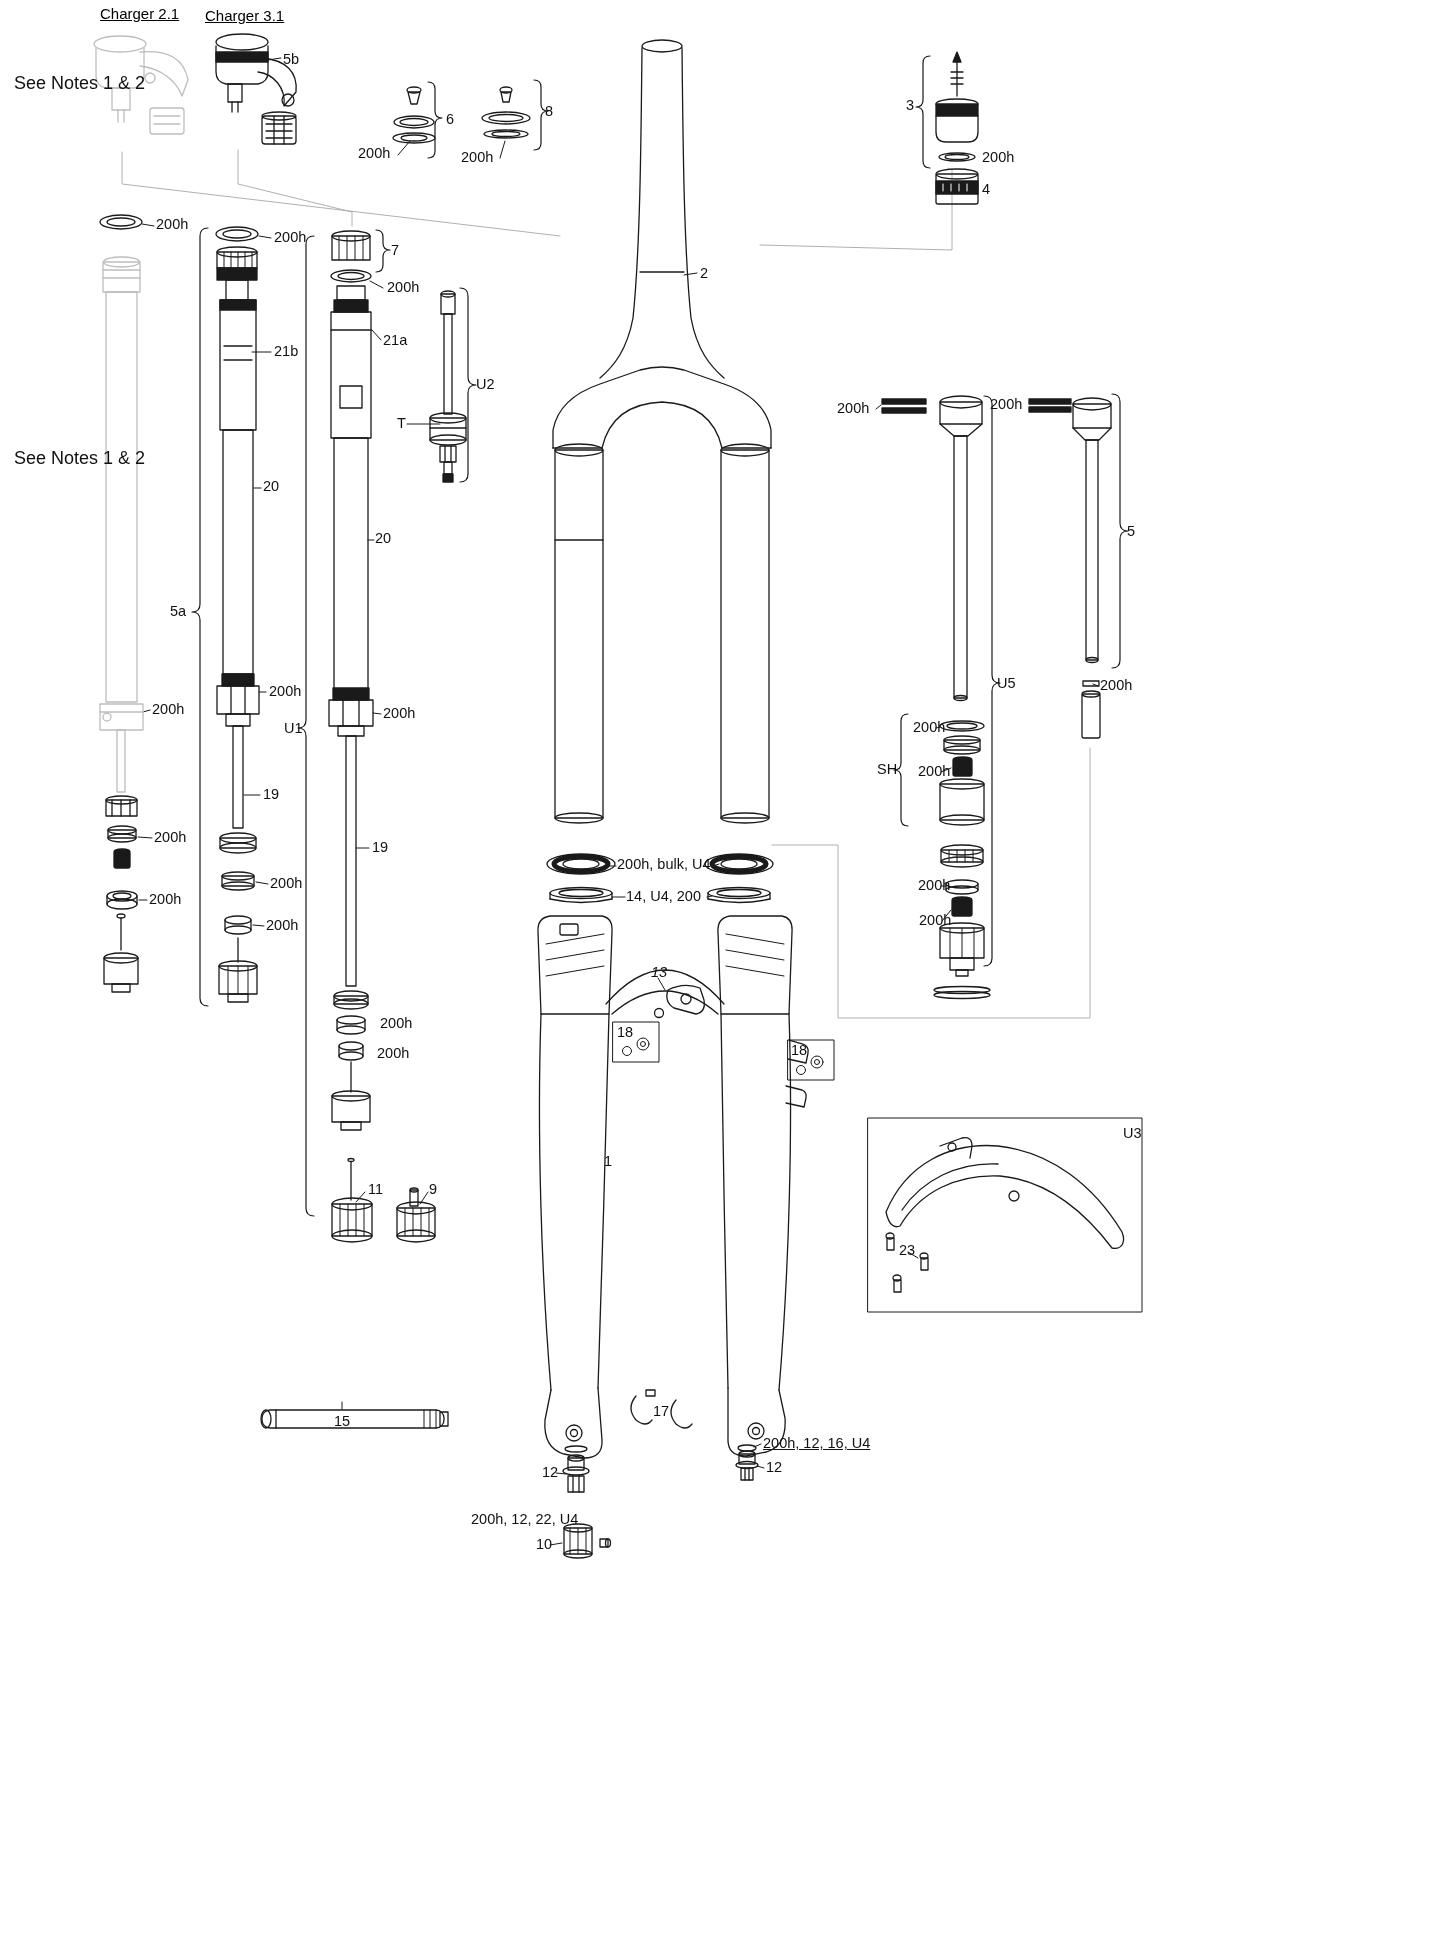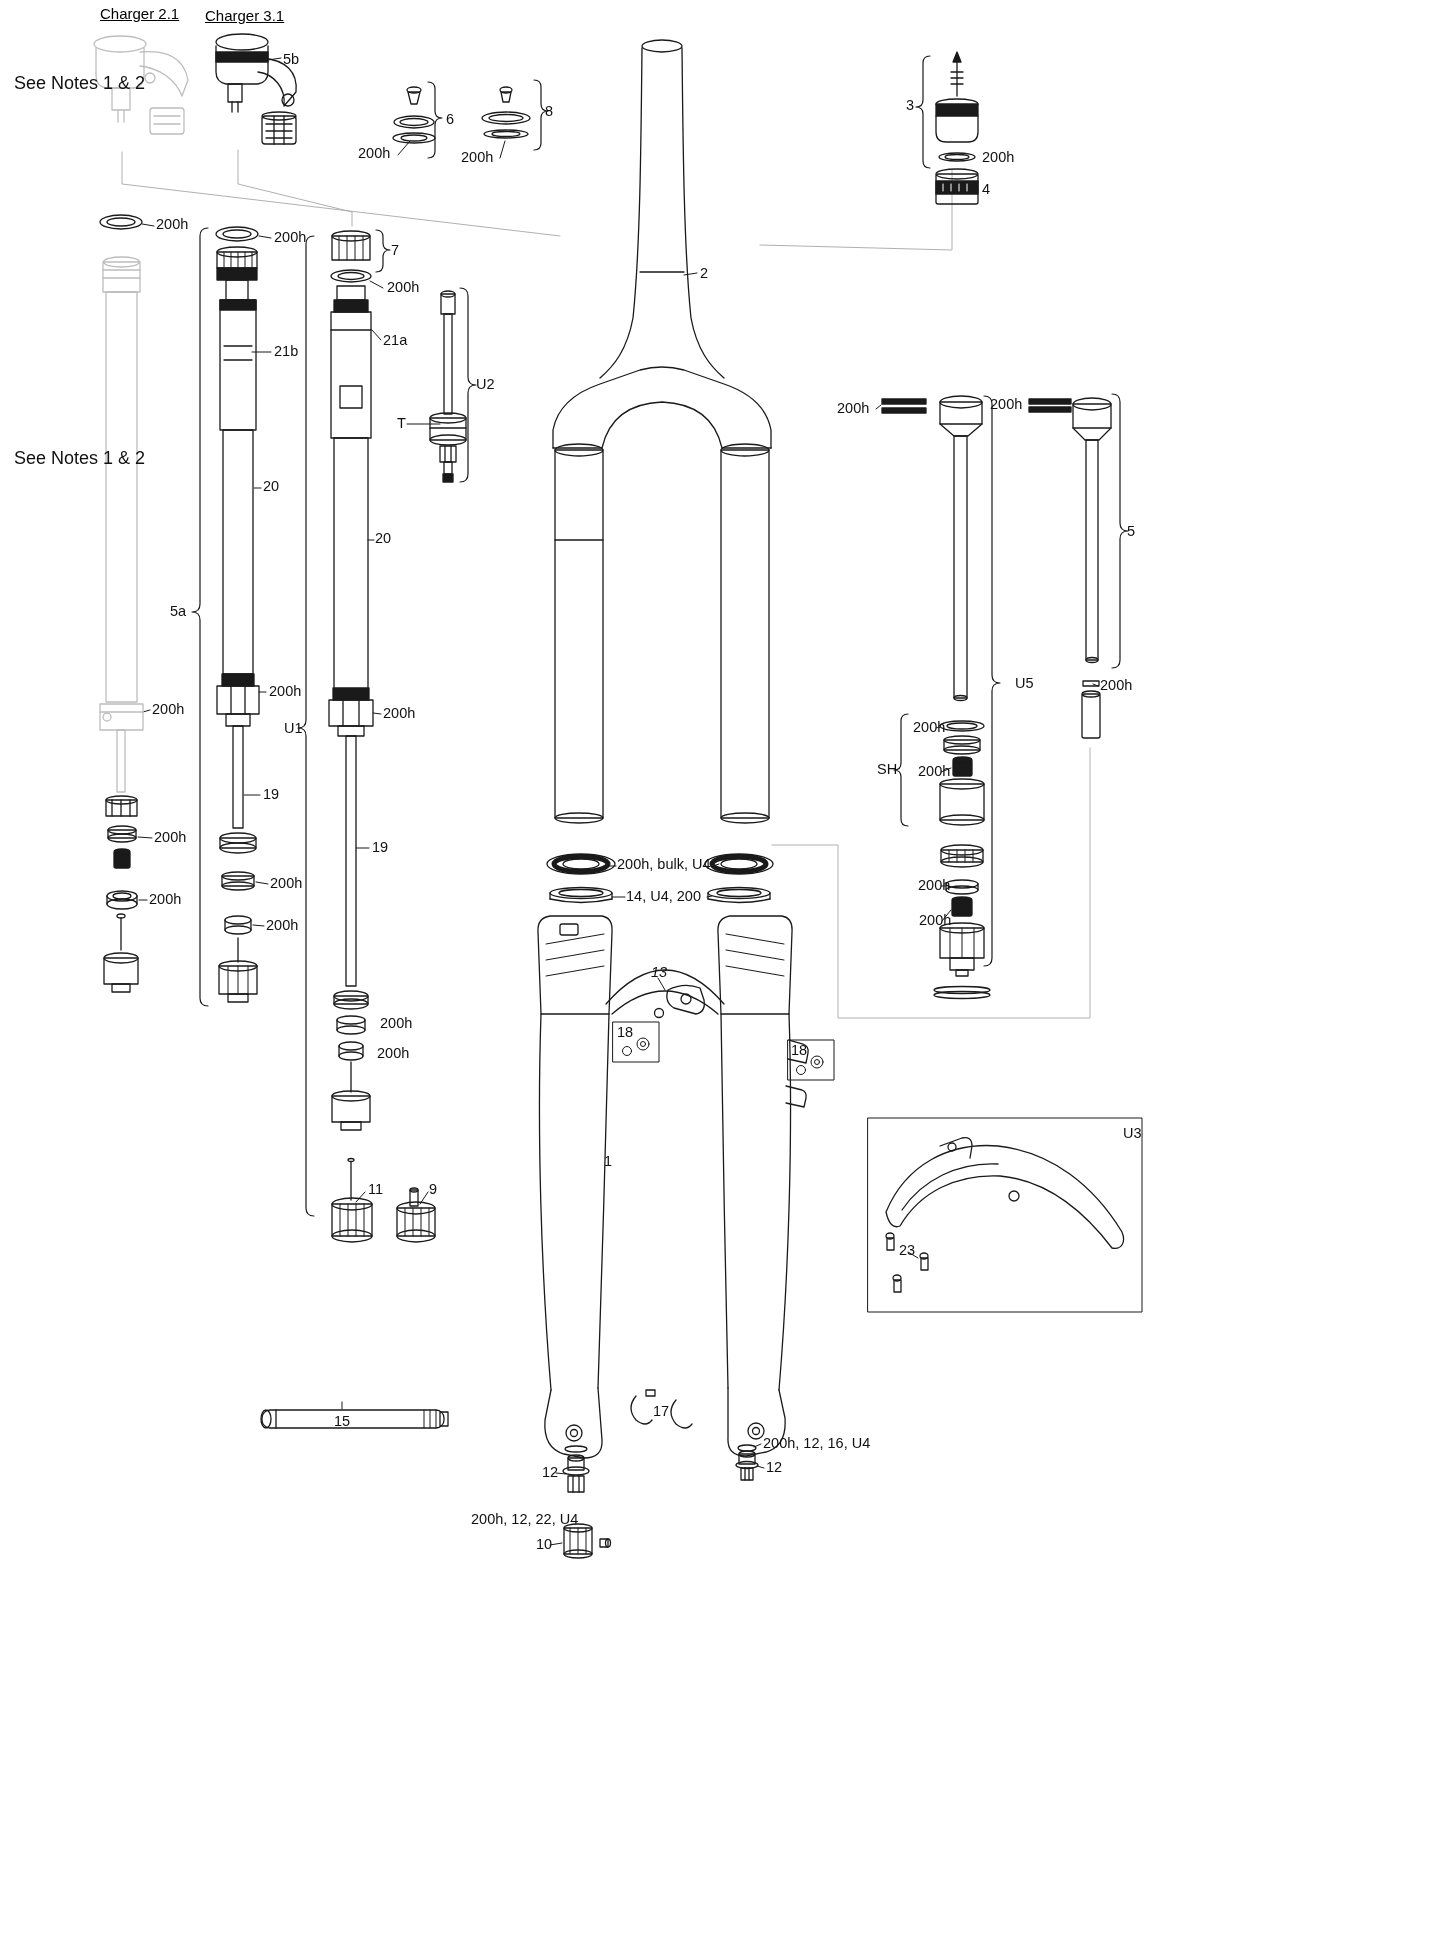--- a/index.html
+++ b/index.html
@@ -495,21 +495,21 @@
       <span class="callout" style="left: 284px; top: 721px;">U1</span>
       <span class="callout" style="left: 263px; top: 787px;">19</span>
       <span class="callout" style="left: 372px; top: 840px;">19</span>
       <span class="callout" style="left: 154px; top: 830px;">200h</span>
       <span class="callout" style="left: 270px; top: 876px;">200h</span>
       <span class="callout" style="left: 149px; top: 892px;">200h</span>
       <span class="callout" style="left: 266px; top: 918px;">200h</span>
       <span class="callout" style="left: 837px; top: 401px;">200h</span>
       <span class="callout" style="left: 990px; top: 397px;">200h</span>
       <span class="callout" style="left: 1127px; top: 524px;">5</span>
-      <span class="callout" style="left: 997px; top: 676px; margin-left: 18px;">U5</span>
+      <span class="callout" style="left: 997px; top: 676px;">U5</span>
       <span class="callout" style="left: 1100px; top: 678px;">200h</span>
       <span class="callout" style="left: 913px; top: 720px;">200h</span>
       <span class="callout" style="left: 877px; top: 762px;">SH</span>
       <span class="callout" style="left: 918px; top: 764px;">200h</span>
       <span class="callout" style="left: 918px; top: 878px;">200h</span>
       <span class="callout" style="left: 919px; top: 913px;">200h</span>
       <span class="callout" style="left: 617px; top: 857px;">200h, bulk, U4</span>
       <span class="callout" style="left: 626px; top: 889px;">14, U4, 200</span>
       <span class="callout" style="left: 651px; top: 965px; font-style: italic;">13</span>
       <span class="callout" style="left: 617px; top: 1025px;">18</span>
@@ -518,18 +518,18 @@
       <span class="callout" style="left: 1123px; top: 1126px;">U3</span>
       <span class="callout" style="left: 899px; top: 1243px;">23</span>
       <span class="callout" style="left: 380px; top: 1016px;">200h</span>
       <span class="callout" style="left: 377px; top: 1046px;">200h</span>
       <span class="callout" style="left: 368px; top: 1182px;">11</span>
       <span class="callout" style="left: 429px; top: 1182px;">9</span>
       <span class="callout" style="left: 334px; top: 1390px; margin-top: 24px;">15</span>
       <span class="callout" style="left: 653px; top: 1404px;">17</span>
       <span class="callout" style="left: 471px; top: 1512px;">200h, 12, 22, U4</span>
       <span class="callout" style="left: 542px; top: 1465px;">12</span>
-      <span class="callout" style="left: 763px; top: 1436px;">200h, 12, 16, U4</span>
+      <span class="callout" style="left: 763px; top: 1436px; text-decoration: underline;">200h, 12, 16, U4</span>
       <span class="callout" style="left: 766px; top: 1460px;">12</span>
       <span class="callout" style="left: 536px; top: 1537px;">10</span>
     </div>
 
 </div>
 
 </body></html>

